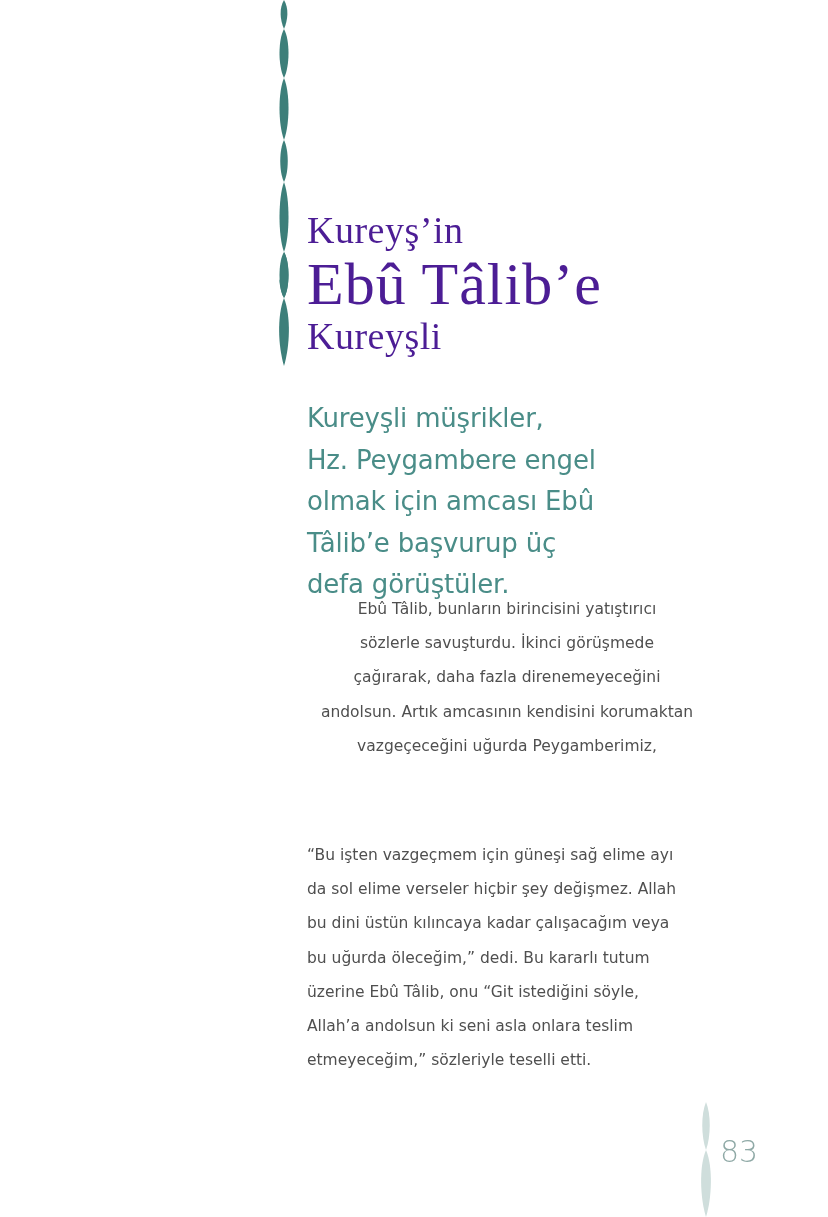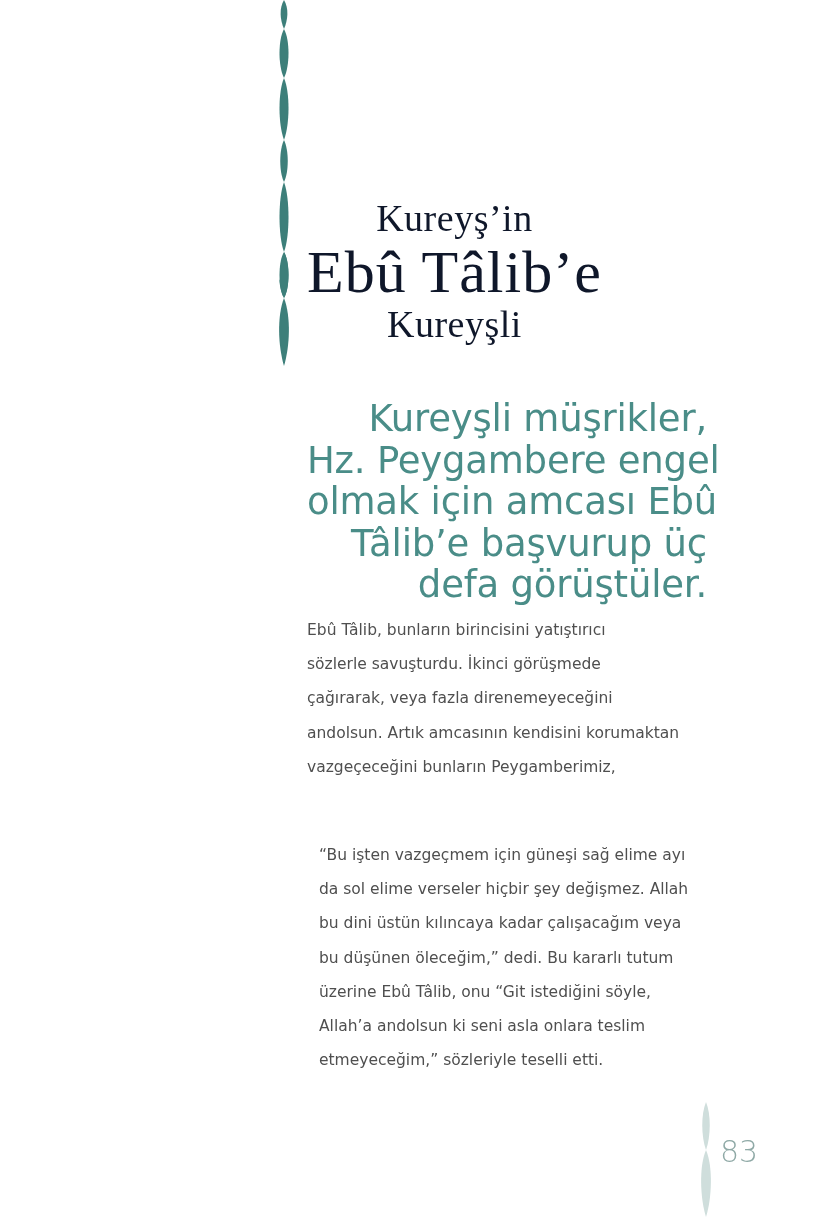--- a/index.html
+++ b/index.html
@@ -16,25 +16,24 @@
   .ornament {
     position: absolute;
     left: 276px;
     top: 0;
     width: 16px;
     height: 368px;
   }
   .title-block {
     position: absolute;
     left: 307px;
-    top: 196px;
-    color: #0f172a;
+    top: 208px;
+    color: #4c1d95;
     font-family: "DejaVu Serif", "Liberation Serif", serif;
     font-weight: normal;
-    text-align: center;
   }
   .title-line1 {
     font-size: 38px;
     line-height: 44px;
     letter-spacing: 0.5px;
     font-family: "Liberation Serif", serif;
     white-space: nowrap;
   }
   .title-line2 {
     font-size: 60px;
@@ -51,40 +50,39 @@
     white-space: nowrap;
   }
   .lead {
     position: absolute;
     left: 307px;
     top: 398px;
     width: 400px;
     color: #4a8d88;
     font-family: "DejaVu Sans", "Liberation Sans", sans-serif;
     font-weight: normal;
-    font-size: 37px;
+    font-size: 26px;
     line-height: 41.5px;
     letter-spacing: -0.2px;
     margin: 0;
-    text-align: right;
   }
   .lead span { display: block; white-space: nowrap; }
   .body-text {
     position: absolute;
     left: 307px;
     width: 400px;
     color: #4f4f4f;
     font-family: "DejaVu Sans", "Liberation Sans", sans-serif;
     font-size: 15.5px;
     line-height: 34.2px;
     margin: 0;
   }
   .body-text span { display: block; white-space: nowrap; }
-  .p1 { top: 613px; }
-  .p2 { top: 838px; margin-left: 12px; }
+  .p1 { top: 592px; text-align: center; }
+  .p2 { top: 838px; }
   .page-number {
     position: absolute;
     left: 720px;
     top: 1132px;
     color: #8fa9a6;
     font-family: "DejaVu Sans", "Liberation Sans", sans-serif;
     font-size: 30px;
     line-height: 40px;
     font-weight: 300;
   }
@@ -122,30 +120,30 @@
   <span>Kureyşli müşrikler,</span>
   <span>Hz. Peygambere engel</span>
   <span>olmak için amcası Ebû</span>
   <span>Tâlib’e başvurup üç</span>
   <span>defa görüştüler.</span>
 </p>
 
 <p class="body-text p1">
   <span>Ebû Tâlib, bunların birincisini yatıştırıcı</span>
   <span>sözlerle savuşturdu. İkinci görüşmede</span>
-  <span>çağırarak, veya fazla direnemeyeceğini</span>
+  <span>çağırarak, daha fazla direnemeyeceğini</span>
   <span>andolsun. Artık amcasının kendisini korumaktan</span>
-  <span>vazgeçeceğini bunların Peygamberimiz,</span>
+  <span>vazgeçeceğini uğurda Peygamberimiz,</span>
 </p>
 
 <p class="body-text p2">
   <span>“Bu işten vazgeçmem için güneşi sağ elime ayı</span>
   <span>da sol elime verseler hiçbir şey değişmez. Allah</span>
   <span>bu dini üstün kılıncaya kadar çalışacağım veya</span>
-  <span>bu düşünen öleceğim,” dedi. Bu kararlı tutum</span>
+  <span>bu uğurda öleceğim,” dedi. Bu kararlı tutum</span>
   <span>üzerine Ebû Tâlib, onu “Git istediğini söyle,</span>
   <span>Allah’a andolsun ki seni asla onlara teslim</span>
   <span>etmeyeceğim,” sözleriyle teselli etti.</span>
 </p>
 
 <svg class="page-ornament" viewBox="0 0 16 117" xmlns="http://www.w3.org/2000/svg">
   <g fill="#cfdedc">
     <path d="M8 2 C 13 14, 13 36, 8 50 C 3 36, 3 14, 8 2 Z"></path>
     <path d="M8 50 C 15 66, 14 98, 8 117 C 2 98, 1 66, 8 50 Z"></path>
   </g>

